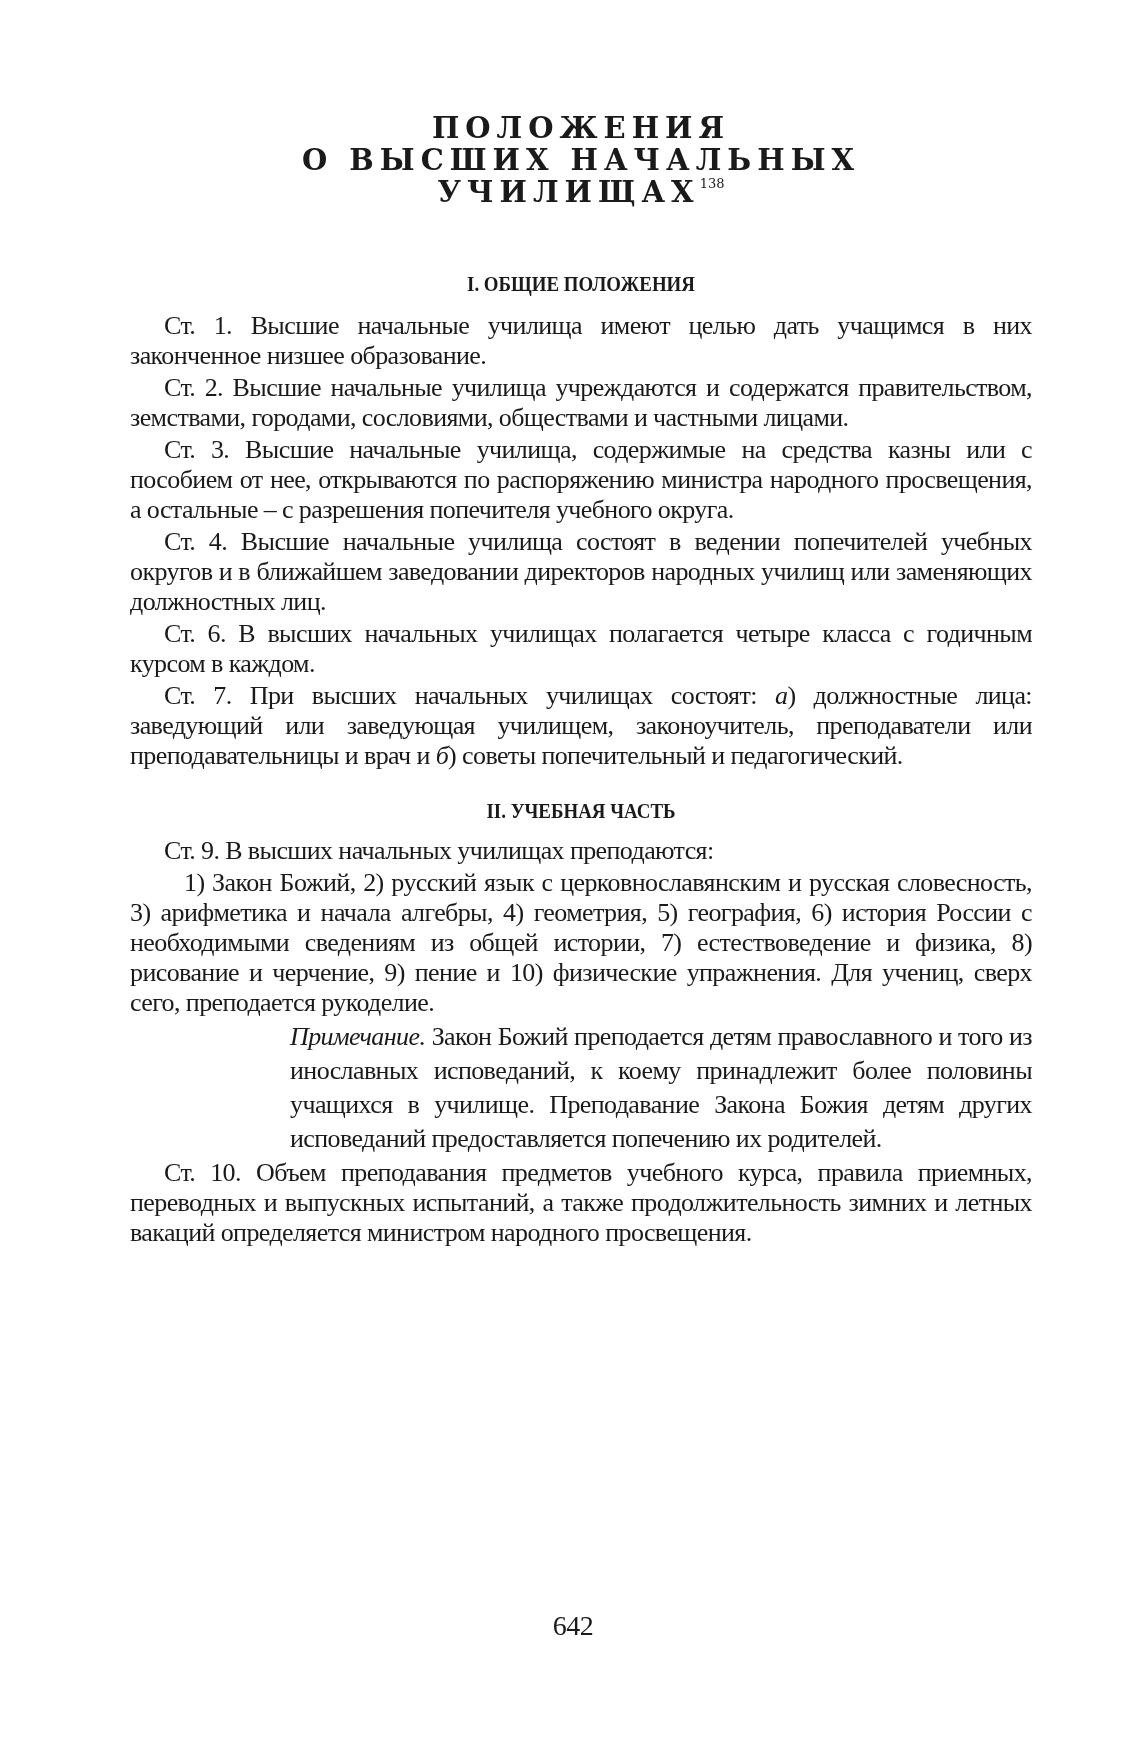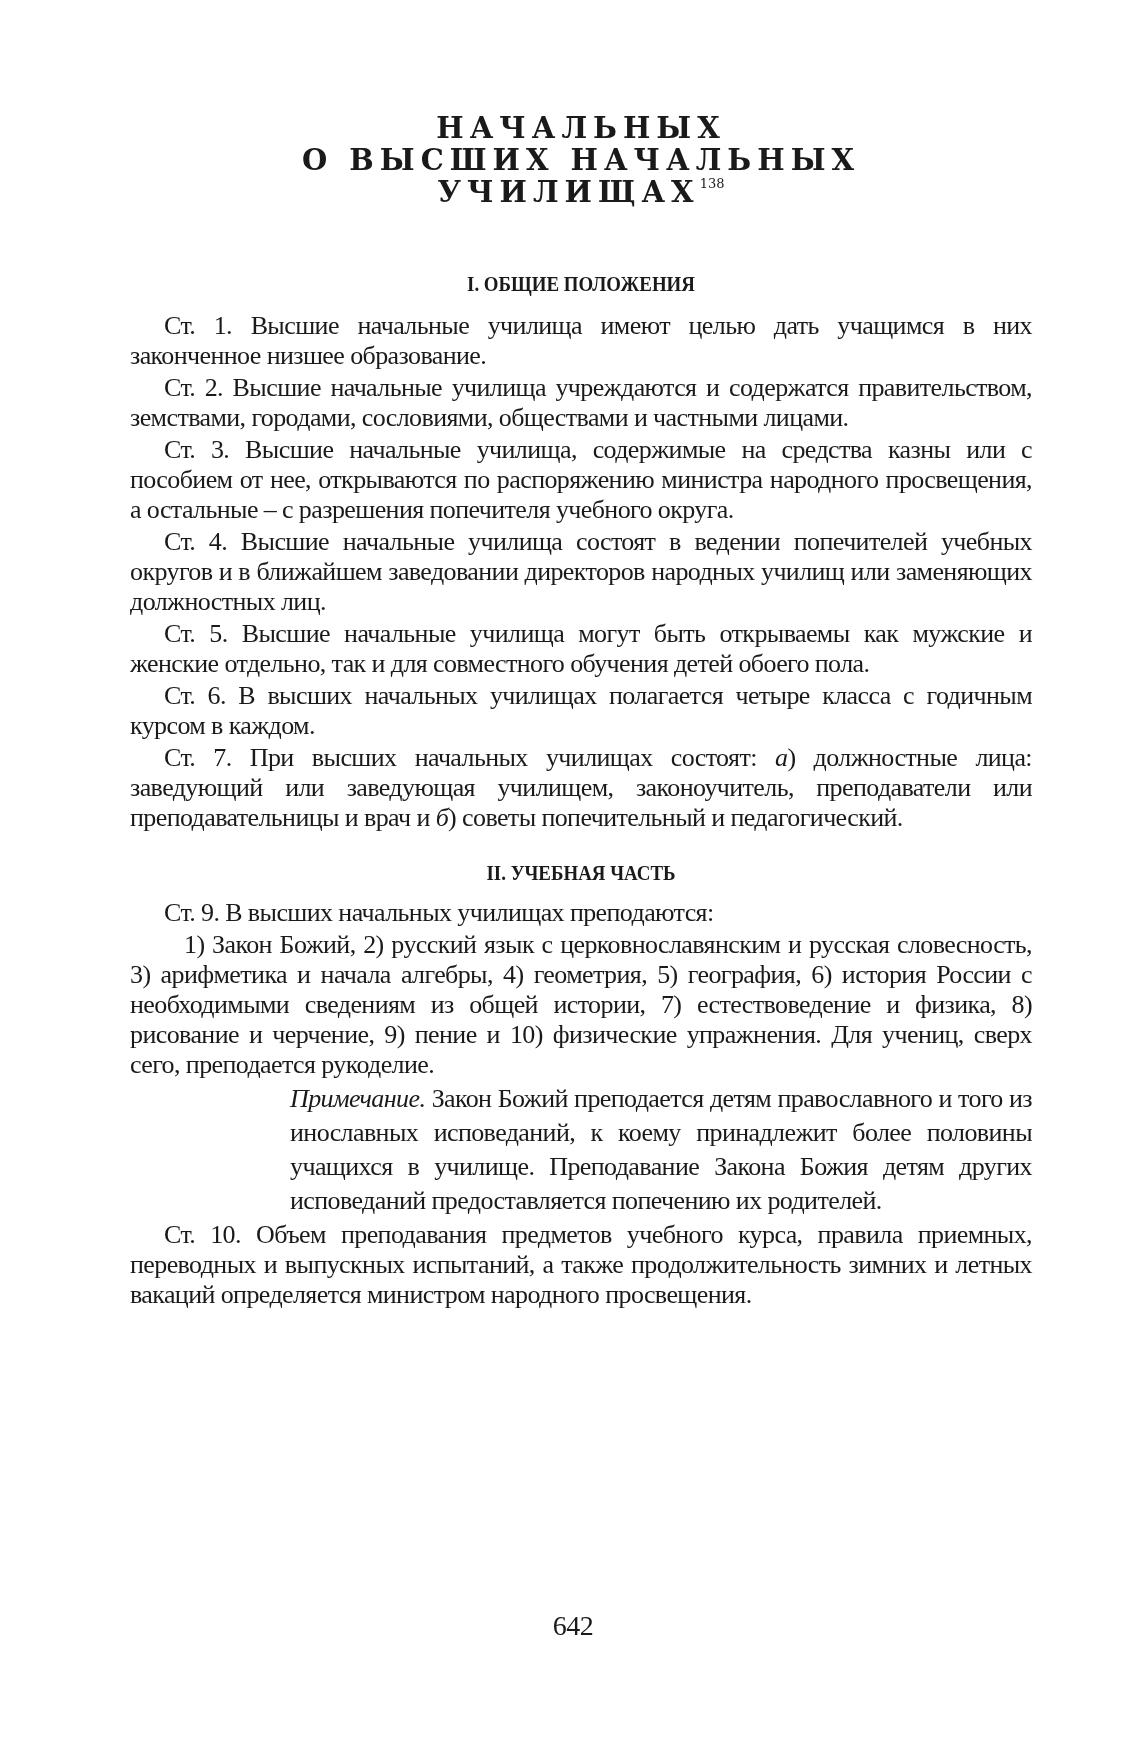--- a/index.html
+++ b/index.html
@@ -77,32 +77,31 @@
       top: 1610px;
       font-size: 28px;
       letter-spacing: -0.5px;
     }
   </style>
 </head>
 <body>
 
 <div class="page">
   <h1 class="title">
-    <span class="line">НАЧАЛЬНЫХ</span>
+    <span class="line">ПОЛОЖЕНИЯ</span>
     <span class="line">О ВЫСШИХ НАЧАЛЬНЫХ</span>
     <span class="line"><span>УЧИЛИЩАХ</span><sup>138</sup></span>
   </h1>
 
   <h2 class="section-heading h1">I. ОБЩИЕ ПОЛОЖЕНИЯ</h2>
 
   <p class="para">Ст. 1. Высшие начальные училища имеют целью дать учащимся в них законченное низшее образование.</p>
   <p class="para">Ст. 2. Высшие начальные училища учреждаются и содержатся правительством, земствами, городами, сословиями, обществами и частными лицами.</p>
   <p class="para">Ст. 3. Высшие начальные училища, содержимые на средства казны или с пособием от нее, открываются по распоряжению министра народного просвещения, а остальные – с разрешения попечителя учебного округа.</p>
   <p class="para">Ст. 4. Высшие начальные училища состоят в ведении попечителей учебных округов и в ближайшем заведовании директоров народных училищ или заменяющих должностных лиц.</p>
-  <p class="para">Ст. 5. Высшие начальные училища могут быть открываемы как мужские и женские отдельно, так и для совместного обучения детей обоего пола.</p>
   <p class="para">Ст. 6. В высших начальных училищах полагается четыре класса с годичным курсом в каждом.</p>
   <p class="para"><span>Ст. 7. При высших начальных училищах состоят: </span><span class="it">а</span><span>) должностные лица: заведующий или заведующая училищем, законоучитель, преподаватели или преподавательницы и врач и </span><span class="it">б</span><span>) советы попечительный и педагогический.</span></p>
 
   <h2 class="section-heading h2">II. УЧЕБНАЯ ЧАСТЬ</h2>
 
   <p class="para">Ст. 9. В высших начальных училищах преподаются:</p>
   <p class="para list-para">1) Закон Божий, 2) русский язык с церковнославянским и русская словесность, 3) арифметика и начала алгебры, 4) геометрия, 5) география, 6) история России с необходимыми сведениям из общей истории, 7) естествоведение и физика, 8) рисование и черчение, 9) пение и 10) физические упражнения. Для учениц, сверх сего, преподается рукоделие.</p>
   <p class="note"><span class="note-label">Примечание.</span><span> Закон Божий преподается детям православного и того из инославных исповеданий, к коему принадлежит более половины учащихся в училище. Преподавание Закона Божия детям других исповеданий предоставляется попечению их родителей.</span></p>
   <p class="para">Ст. 10. Объем преподавания предметов учебного курса, правила приемных, переводных и выпускных испытаний, а также продолжительность зимних и летных вакаций определяется министром народного просвещения.</p>
 </div>

